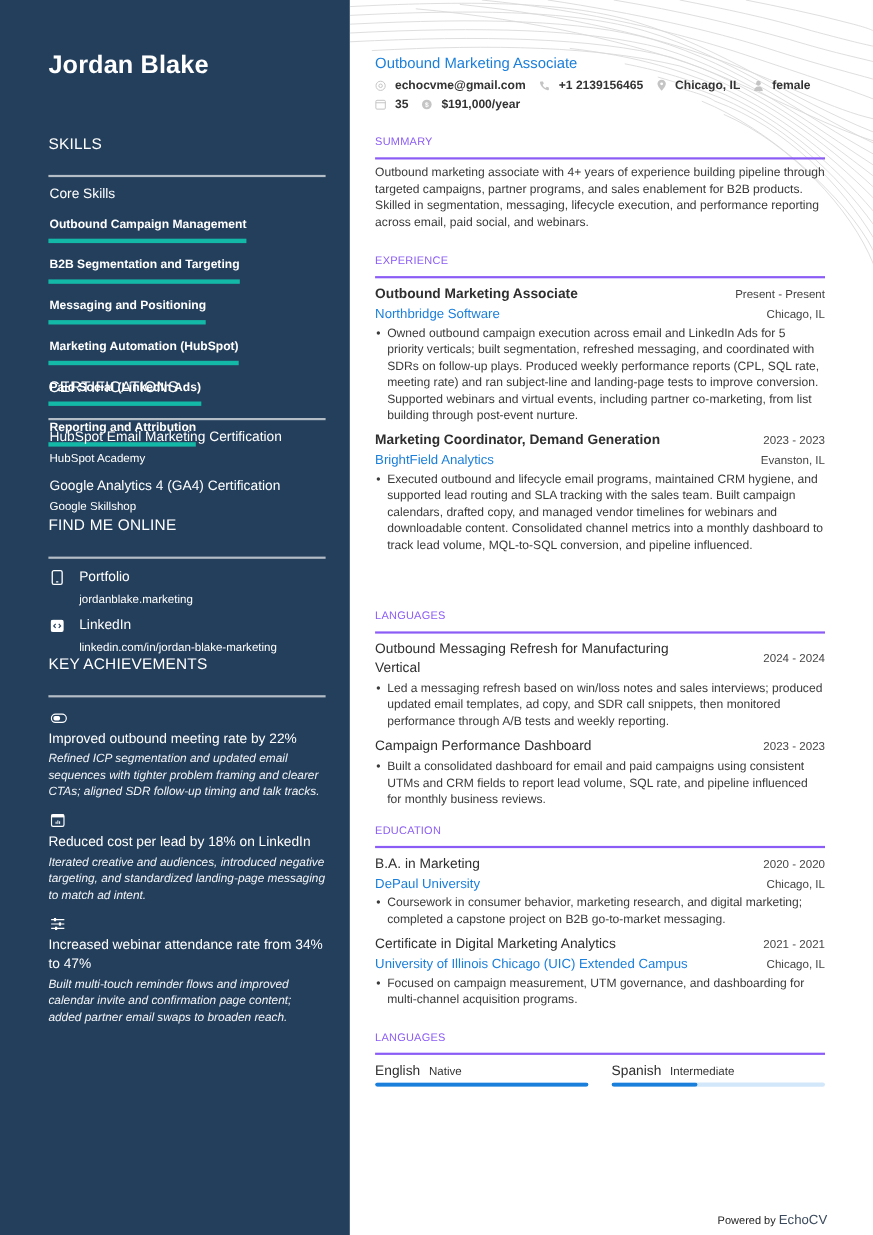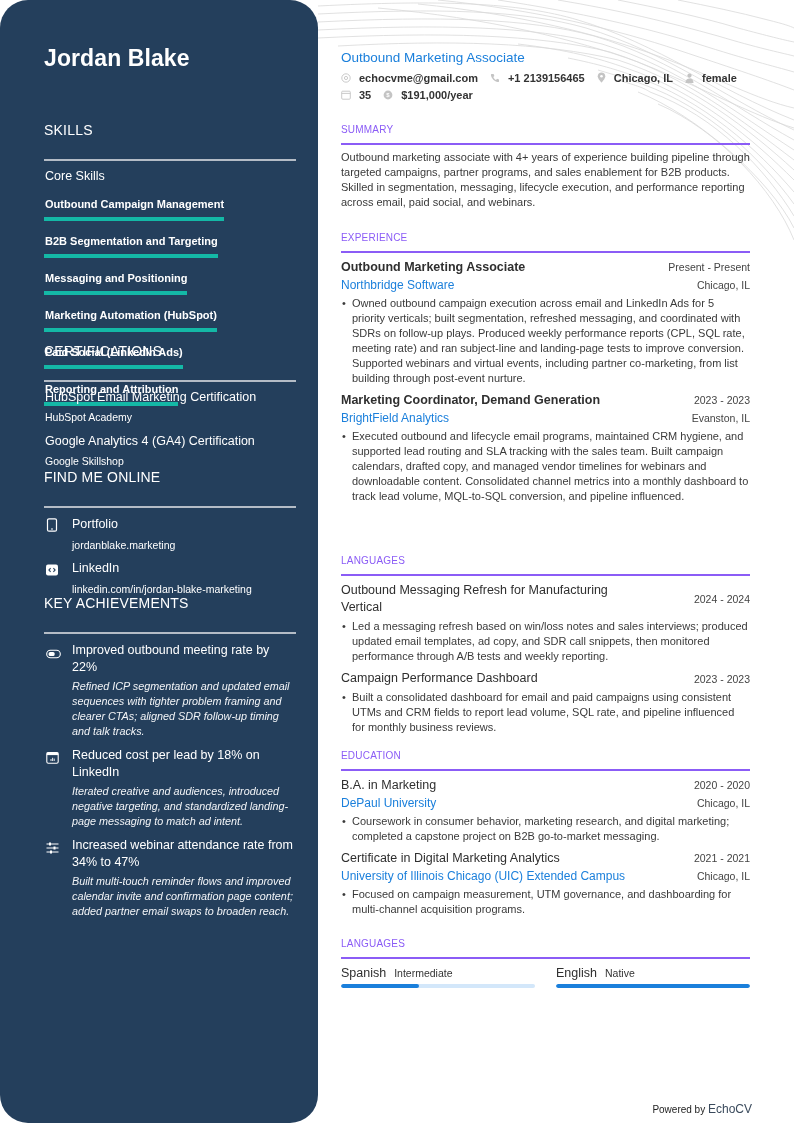--- a/index.html
+++ b/index.html
@@ -1,19 +1,19 @@
 <!DOCTYPE html>
 <html><head>
 <meta charset="utf-8">
 <style>
   * { box-sizing: border-box; margin: 0; padding: 0; }
   html, body { width: 794px; height: 1123px; background: #ffffff; overflow: hidden; }
   body { font-family: "Liberation Sans", "DejaVu Sans", sans-serif; color: #2f2f2f; position: relative; }
 
-  .sidebar { position: absolute; left: 0; top: 0; width: 318px; height: 1123px; background: #243f5c; color: #ffffff; padding: 44px 22px 0 44px; border-radius: 28px; }
+  .sidebar { position: absolute; left: 0; top: 0; width: 318px; height: 1123px; background: #243f5c; color: #ffffff; padding: 44px 22px 0 44px; }
   .name { font-size: 23px; font-weight: bold; letter-spacing: 0.1px; line-height: 28px; height: 28px; }
   .sb-title { font-size: 14px; line-height: 18px; letter-spacing: 0.2px; padding-bottom: 20px; border-bottom: 2px solid #b4bcc6; width: 252px; }
   .sb-skills { position: absolute; top: 121px; left: 44px; width: 252px; }
   .sb-certs { position: absolute; top: 342px; left: 44px; width: 252px; }
   .sb-online { position: absolute; top: 468px; left: 44px; width: 252px; }
   .sb-ach { position: absolute; top: 594px; left: 44px; width: 252px; }
 
   .core-label { font-size: 12.5px; margin-top: 7px; line-height: 16px; padding-left: 1px; }
   .skill { display: inline-block; font-size: 11px; font-weight: bold; line-height: 14px; padding: 3px 0 6px 1px; border-bottom: 4px solid #14b8a6; margin-top: 10px; }
   .skills-list { display: flex; flex-direction: column; align-items: flex-start; }
@@ -23,21 +23,21 @@
   .cert-org { font-size: 10.5px; line-height: 14px; margin-top: 5px; }
   .cert + .cert { margin-top: 9px; }
 
   .online-item { display: flex; margin-top: 8px; }
   .online-item + .online-item { margin-top: 8px; }
   .oi-icon { width: 28px; flex: none; padding-top: 2px; padding-left: 2px; }
   .oi-body { flex: 1; }
   .oi-label { font-size: 12.5px; line-height: 16px; }
   .oi-value { font-size: 10.5px; line-height: 14px; margin-top: 6px; }
 
-  .ach-item { display: flex; margin-top: 8px; }
+  .ach-item { display: flex; margin-top: 8px; flex-direction: column; }
   .ach-item + .ach-item { margin-top: 8px; }
   .ach-icon { width: 28px; flex: none; padding-top: 3px; padding-left: 2px; }
   .ach-body { flex: 1; }
   .ach-title { font-size: 12.5px; line-height: 17px; }
   .ach-desc { font-size: 10.8px; line-height: 15px; margin-top: 3px; color: #f2f4f7; font-style: italic; }
 
   .main { position: absolute; left: 318px; top: 0; width: 476px; height: 1123px; }
   .waves { position: absolute; left: 0; top: 0; width: 476px; height: 260px; }
   .header { position: absolute; left: 23px; top: 49px; width: 420px; }
   .job-title { font-size: 13.5px; color: #1a7fdb; line-height: 18px; }
@@ -343,36 +343,36 @@
         <li>Focused on campaign measurement, UTM governance, and dashboarding for multi-channel acquisition programs.</li>
       </ul>
     </div>
   </div>
 
   <div class="msec" style="top:935px;">
     <div class="msec-title">LANGUAGES</div>
     <div class="langs">
       <div class="lang">
         <div class="lang-head">
+          <span class="lang-name">English</span>
+          <span class="lang-level">Native</span>
+        </div>
+        <div class="lang-bar">
+          <div class="lang-fill" style="width:100%;"></div>
+        </div>
+      </div>
+      <div class="lang">
+        <div class="lang-head">
           <span class="lang-name">Spanish</span>
           <span class="lang-level">Intermediate</span>
         </div>
         <div class="lang-bar">
           <div class="lang-fill" style="width:40%;"></div>
         </div>
       </div>
-      <div class="lang">
-        <div class="lang-head">
-          <span class="lang-name">English</span>
-          <span class="lang-level">Native</span>
-        </div>
-        <div class="lang-bar">
-          <div class="lang-fill" style="width:100%;"></div>
-        </div>
-      </div>
     </div>
   </div>
 
   <div class="powered">
     <span>Powered by</span>
     <span class="brand">EchoCV</span>
   </div>
 </div>
 
 </body></html>

